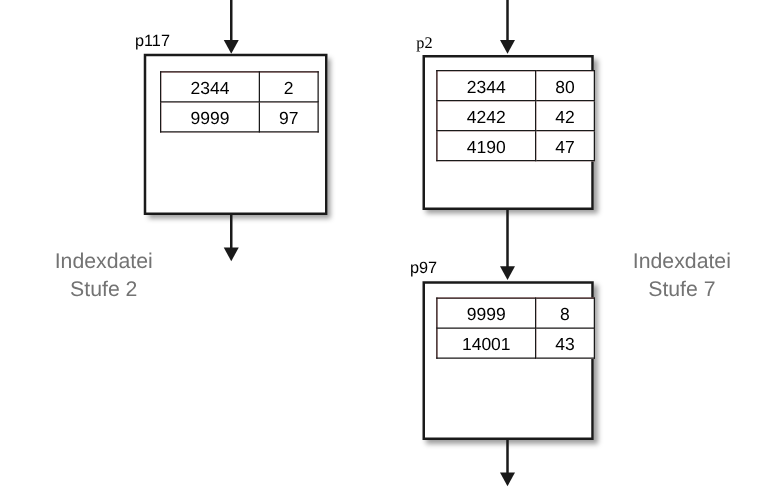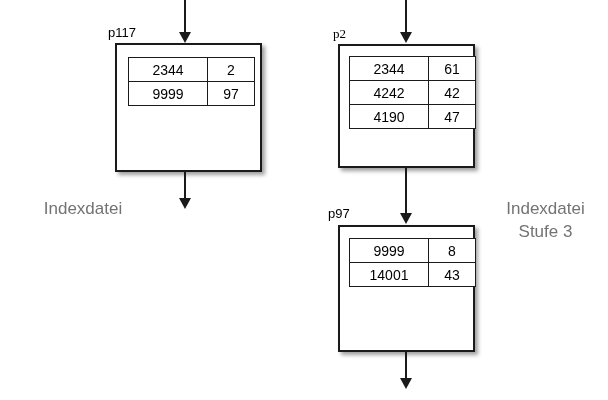--- a/index.html
+++ b/index.html
@@ -135,21 +135,21 @@
   </div>
 
   <div class="node-label" style="left:333px; top:26px;font-family:Liberation Serif, serif;">p2</div>
 
   <div class="node-box" style="left:338px; top:44px; width:137px; height:124px;"></div>
 
   <table class="entry-table" style="left:349px; top:56px;">
     <tbody>
       <tr>
         <td class="col-key">2344</td>
-        <td class="col-ptr">61</td>
+        <td class="col-ptr">80</td>
       </tr>
       <tr>
         <td class="col-key">4242</td>
         <td class="col-ptr">42</td>
       </tr>
       <tr>
         <td class="col-key">4190</td>
         <td class="col-ptr">47</td>
       </tr>
     </tbody>
@@ -177,20 +177,21 @@
     </tbody>
   </table>
 
   <div class="arrow" style="left:405px; top:352px; width:2px; height:40px;">
     <div class="shaft" style="height:28px;"></div>
     <div class="head" style="top:26px;"></div>
   </div>
 
   <div class="side-caption" style="left:18px; top:197px; width:130px;">
     <span>Indexdatei</span>
+    <span class="line2">Stufe 2</span>
   </div>
 
   <div class="side-caption" style="left:488px; top:197px; width:115px;">
     <span>Indexdatei</span>
-    <span class="line2">Stufe 3</span>
+    <span class="line2">Stufe 7</span>
   </div>
 
 </div>
 
 </body></html>

